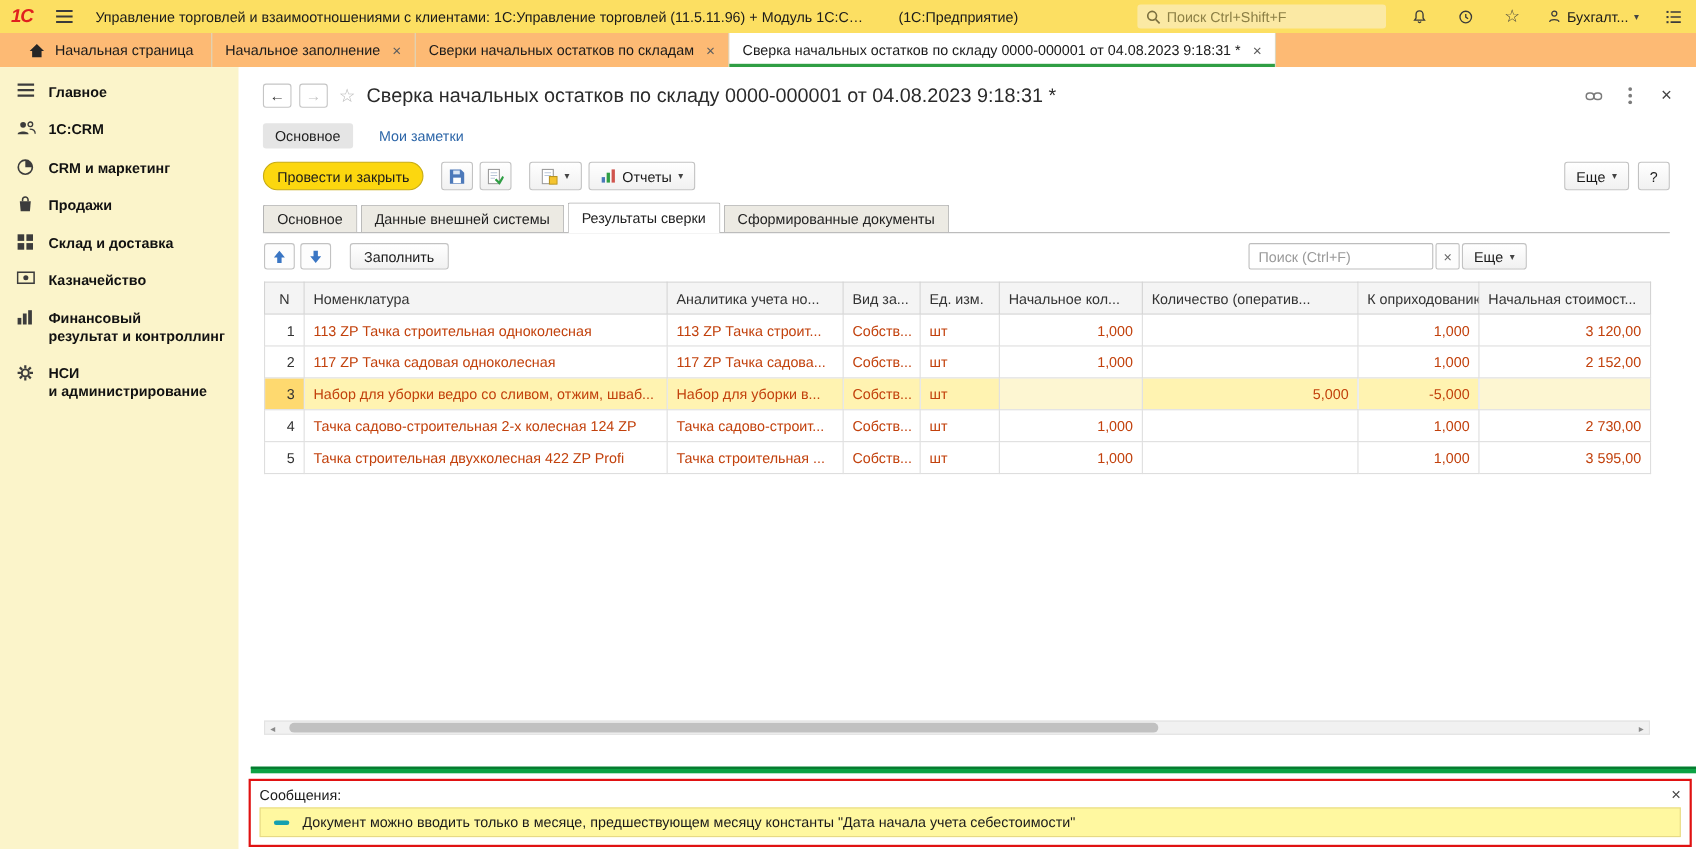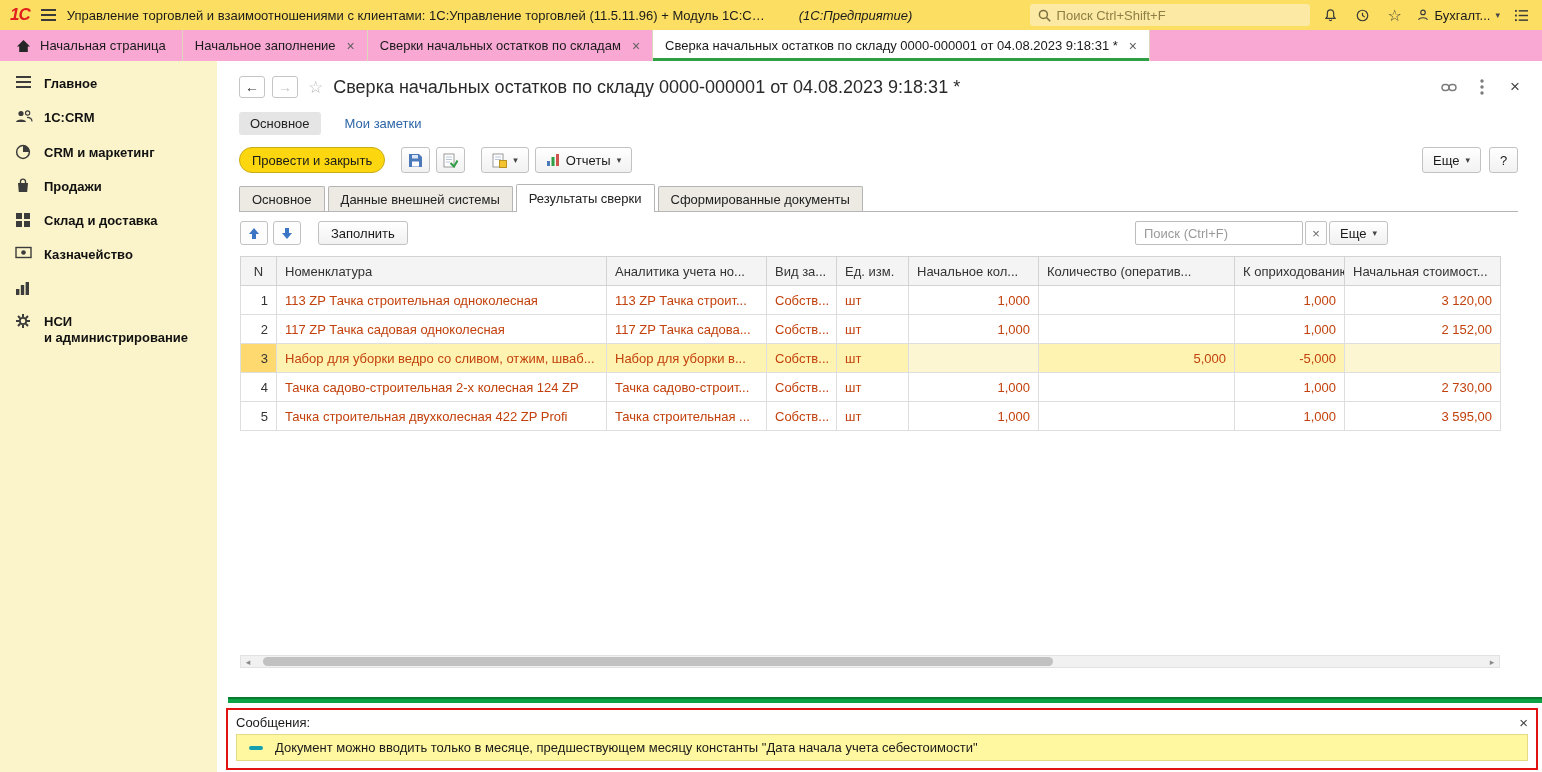--- a/index.html
+++ b/index.html
@@ -1,35 +1,35 @@
 <!DOCTYPE html>
 <html><head>
 <meta charset="utf-8">
 <style>
   * { margin:0; padding:0; box-sizing:border-box; }
   html,body { width:1542px; height:772px; }
   body { font-family:"Liberation Sans", sans-serif; font-size:13px; color:#1a1a1a; overflow:hidden; background:#fff; }
   .app { width:1542px; height:772px; display:flex; flex-direction:column; }
 
   
-  .topbar { flex:0 0 30px; background:#fcdf62; display:flex; align-items:center; padding:0 10px; gap:10px; }
+  .topbar { flex:0 0 30px; background:#fcdf62; display:flex; align-items:center; padding:0 10px; gap:20px; }
   .logo { color:#e0201f; font-weight:bold; font-size:17px; font-style:italic; letter-spacing:-1px; }
   .tb-burger { display:flex; align-items:center; }
   .app-title { white-space:nowrap; overflow:hidden; text-overflow:ellipsis; max-width:700px; }
-  .app-product { margin-left:22px; white-space:nowrap;font-style:italic; }
+  .app-product { margin-left:10px; white-space:nowrap; }
   .tb-spacer { flex:1; }
-  .tb-search { width:280px; height:22px; background:#fbe9a4; border-radius:3px; display:flex; align-items:center; gap:6px; padding:0 8px; }
+  .tb-search { width:226px; height:22px; background:#fbe9a4; border-radius:3px; display:flex; align-items:center; gap:6px; padding:0 8px; }
   .tb-search input { border:none; background:transparent; outline:none; font:13px "Liberation Sans",sans-serif; color:#6e6330; width:210px; }
   .tb-search input::placeholder { color:#8d8046; }
   .tb-ic { width:22px; height:22px; display:flex; align-items:center; justify-content:center; color:#3b3b3b; }
   .tb-user { display:flex; align-items:center; gap:5px; white-space:nowrap; }
   .caret { font-size:9px; color:#444; }
 
   
-  .tabbar { flex:0 0 31px; background:#f9a8d4; display:flex; align-items:stretch; }
+  .tabbar { flex:0 0 31px; background:#fdba74; display:flex; align-items:stretch;padding-left:10px; }
   .home-tab { display:flex; align-items:center; gap:9px; padding:0 16px; border-right:1px solid #ddd6bd; }
   .tb-tab { display:flex; align-items:center; gap:9px; padding:0 12px; border-right:1px solid #ddd6bd; position:relative; white-space:nowrap; }
   .tb-tab.active { background:#ffffff; }
   .tb-tab.active::after { content:""; position:absolute; left:0; right:0; bottom:0; height:3px; background:#2f9e44; }
   .tab-close { color:#5f5f5f; font-size:14px; margin-left:2px; }
 
   
   .bodyrow { flex:1; display:flex; min-height:0; }
   .sidebar { flex:0 0 217px; background:#fbf4ca; padding-top:6px; }
   .side-item { display:flex; align-items:flex-start; gap:11px; padding:9px 8px 9px 15px; line-height:1.25; color:#111; }
@@ -262,20 +262,22 @@
       <div class="side-item">
         <span class="s-ic">
             <svg width="15" height="15" viewBox="0 0 15 15">
               <g fill="currentColor">
                 <rect x="1" y="8" width="3.4" height="6"></rect>
                 <rect x="5.8" y="4" width="3.4" height="10"></rect>
                 <rect x="10.6" y="1" width="3.4" height="13"></rect>
               </g>
             </svg>
           </span>
+        <span class="lbl">Финансовый
+результат и контроллинг</span>
       </div>
       <div class="side-item">
         <span class="s-ic">
             <svg width="16" height="16" viewBox="0 0 16 16">
               <g stroke="currentColor" stroke-width="2">
                 <line x1="8" y1="1" x2="8" y2="4"></line>
                 <line x1="8" y1="12" x2="8" y2="15"></line>
                 <line x1="1" y1="8" x2="4" y2="8"></line>
                 <line x1="12" y1="8" x2="15" y2="8"></line>
                 <line x1="3" y1="3" x2="5.2" y2="5.2"></line>

